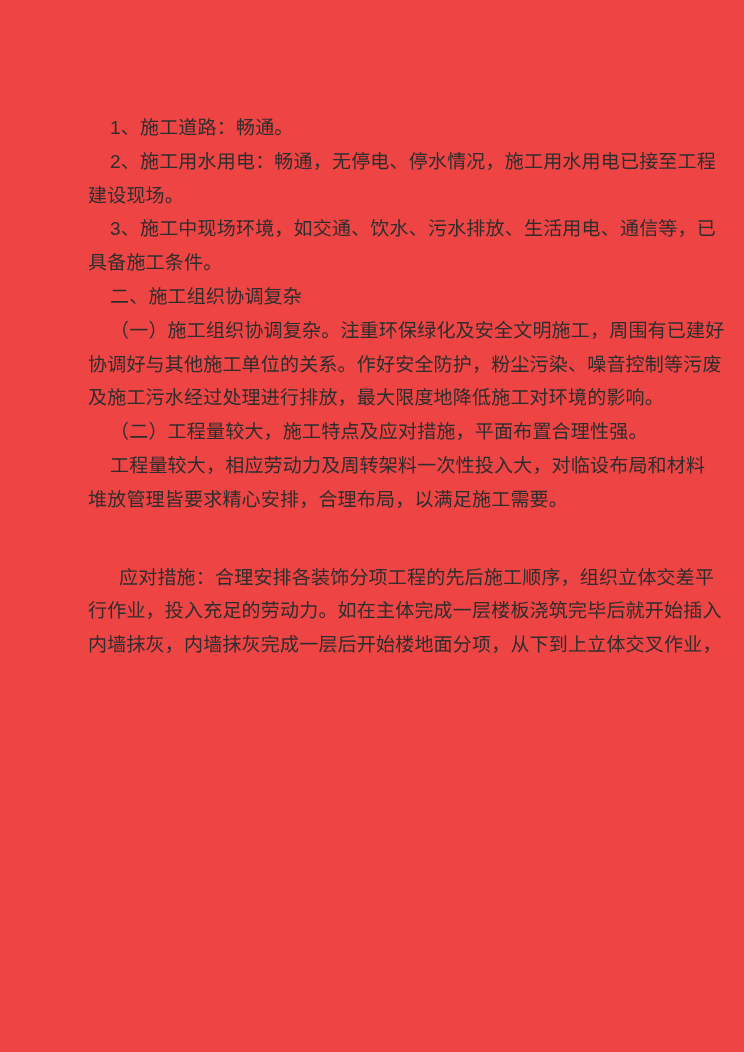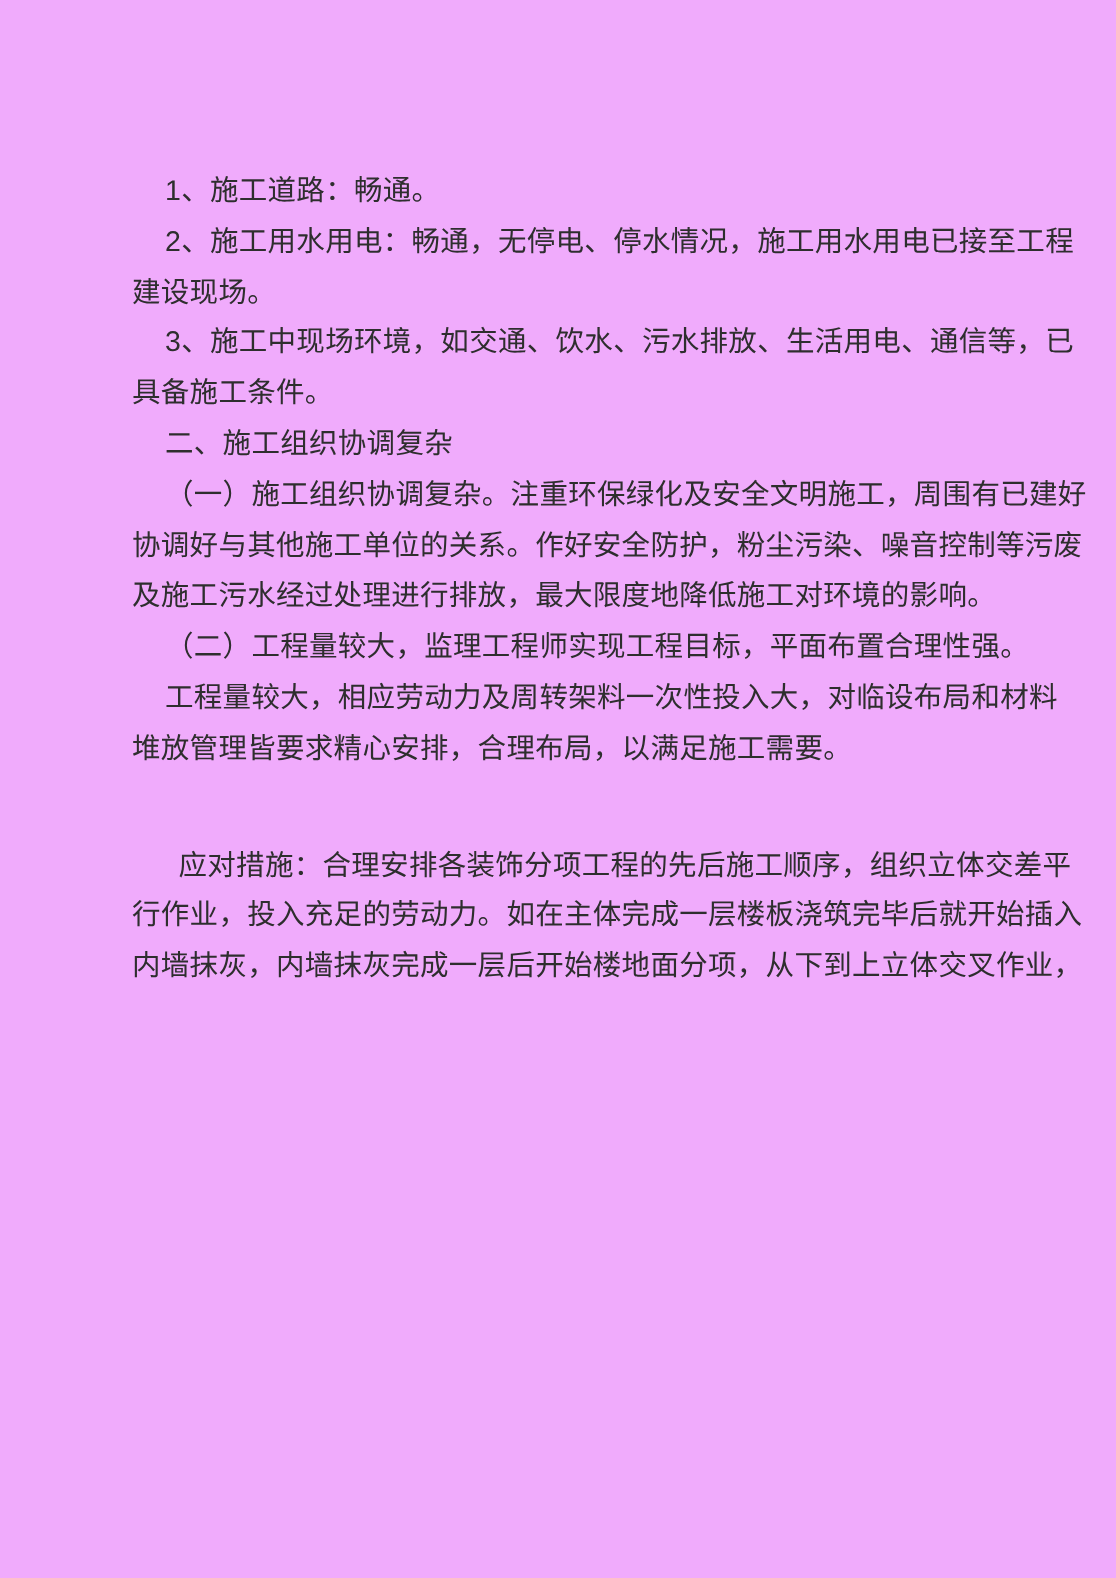--- a/index.html
+++ b/index.html
@@ -4,21 +4,21 @@
 <style>
   html, body {
     margin: 0;
     padding: 0;
     background: #ffffff;
   }
   .page {
     position: relative;
     width: 744px;
     height: 1052px;
-    background: #f0abfc;
+    background: #ef4444;
     overflow: hidden;
     font-family: "Liberation Sans", "DejaVu Sans", sans-serif;
   }
   .content {
     position: absolute;
     left: 88px;
     top: 111px;
     width: 584px;
     color: #2e2e2e;
     font-size: 19px;
@@ -70,21 +70,21 @@
         <div class="line first">二、施工组织协调复杂</div>
       </div>
       <div class="para">
         <div class="line first fill">（一）施工组织协调复杂。注重环保绿化及安全文明施工，周围有已建好</div>
       </div>
       <div class="para">
         <div class="line fill">协调好与其他施工单位的关系。作好安全防护，粉尘污染、噪音控制等污废</div>
         <div class="line">及施工污水经过处理进行排放，最大限度地降低施工对环境的影响。</div>
       </div>
       <div class="para">
-        <div class="line first">（二）工程量较大，监理工程师实现工程目标，平面布置合理性强。</div>
+        <div class="line first">（二）工程量较大，施工特点及应对措施，平面布置合理性强。</div>
       </div>
       <div class="para">
         <div class="line first fill">工程量较大，相应劳动力及周转架料一次性投入大，对临设布局和材料</div>
         <div class="line">堆放管理皆要求精心安排，合理布局，以满足施工需要。</div>
       </div>
       <div class="para">
         <div class="line first deep fill">应对措施：合理安排各装饰分项工程的先后施工顺序，组织立体交差平</div>
         <div class="line fill">行作业，投入充足的劳动力。如在主体完成一层楼板浇筑完毕后就开始插入</div>
         <div class="line fill">内墙抹灰，内墙抹灰完成一层后开始楼地面分项，从下到上立体交叉作业，</div>
       </div>

